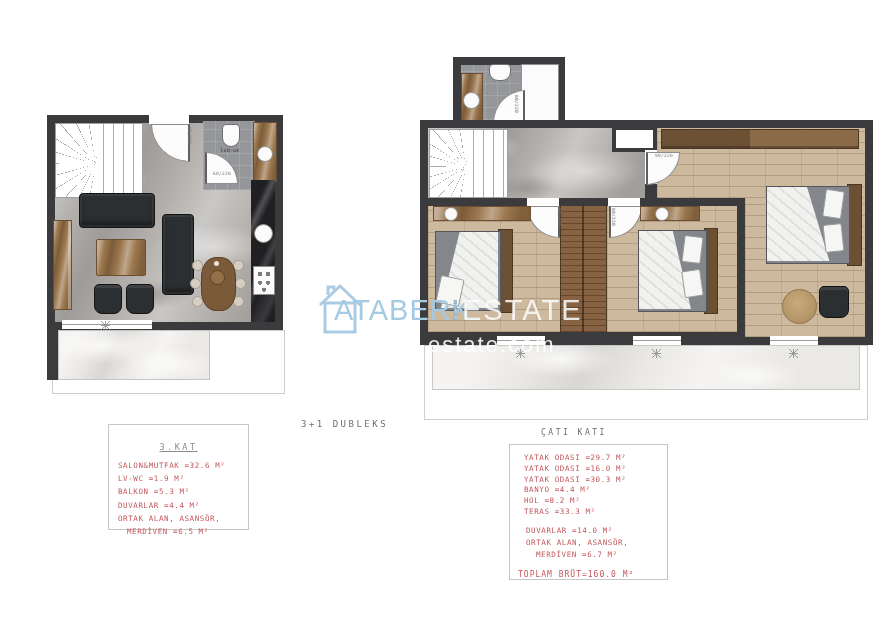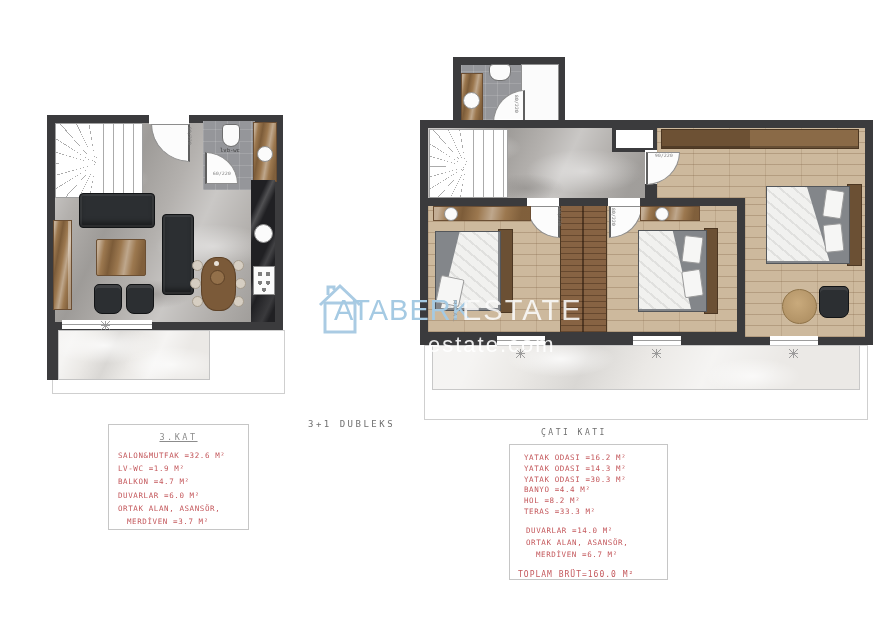--- a/index.html
+++ b/index.html
@@ -216,39 +216,39 @@
       <polyline points="4,23 24,4 44,23" fill="none" stroke="#a6c9e2" stroke-width="3"></polyline>
       <polyline points="12,13 12,5 18,5 18,8" fill="none" stroke="#a6c9e2" stroke-width="3"></polyline>
       <rect x="9" y="21" width="30" height="29" fill="none" stroke="#a6c9e2" stroke-width="3"></rect>
     </svg>
     <span class="abs" style="left:20px;top:16px;font-size:29px;color:#a5cae3;letter-spacing:1px;">ATABERK</span>
     <span class="abs" style="left:138px;top:22px;font-size:6px;color:#8f8f8f;writing-mode:vertical-rl;letter-spacing:2px;opacity:.85;">REAL</span>
     <span class="abs" style="left:148px;top:16px;font-size:29px;color:rgba(250,250,250,.88);letter-spacing:2px;">ESTATE</span>
     <span class="abs" style="left:114px;top:54px;font-size:22px;color:rgba(255,255,255,.9);letter-spacing:2px;">estate.com</span>
   </div>
 
-  <div class="abs planlabel" style="left:308px;top:419px;">3+1 DUBLEKS</div>
+  <div class="abs planlabel" style="left:301px;top:419px;">3+1 DUBLEKS</div>
   <div class="abs planlabel" style="left:541px;top:428px;font-size:8px;">ÇATI KATI</div>
 
   <div class="abs infobox" style="left:108px;top:424px;width:139px;height:104px;">
-    <div class="boxhead" style="margin-top:7px;text-decoration:underline;">3.KAT</div>
+    <div class="boxhead" style="margin-top:17px;text-decoration:underline;">3.KAT</div>
     <div style="margin-top:7px;margin-left:9px;line-height:13.2px;">
       <div class="boxline red">SALON&amp;MUTFAK =32.6 M²</div>
       <div class="boxline red">LV-WC =1.9 M²</div>
-      <div class="boxline red">BALKON =4.7 M²</div>
-      <div class="boxline red">DUVARLAR =6.0 M²</div>
+      <div class="boxline red">BALKON =5.3 M²</div>
+      <div class="boxline red">DUVARLAR =4.4 M²</div>
       <div class="boxline red">ORTAK ALAN, ASANSÖR,</div>
-      <div class="boxline red" style="margin-left:9px;">MERDİVEN =3.7 M²</div>
+      <div class="boxline red" style="margin-left:9px;">MERDİVEN =6.5 M²</div>
     </div>
   </div>
 
   <div class="abs infobox" style="left:509px;top:444px;width:157px;height:134px;">
     <div style="margin-top:8px;margin-left:14px;line-height:10.8px;">
-      <div class="boxline red">YATAK ODASI =16.2 M²</div>
-      <div class="boxline red">YATAK ODASI =14.3 M²</div>
+      <div class="boxline red">YATAK ODASI =29.7 M²</div>
+      <div class="boxline red">YATAK ODASI =16.0 M²</div>
       <div class="boxline red">YATAK ODASI =30.3 M²</div>
       <div class="boxline red">BANYO =4.4 M²</div>
       <div class="boxline red">HOL =8.2 M²</div>
       <div class="boxline red">TERAS =33.3 M²</div>
     </div>
     <div style="margin-top:7px;margin-left:16px;line-height:12px;">
       <div class="boxline red">DUVARLAR =14.0 M²</div>
       <div class="boxline red">ORTAK ALAN, ASANSÖR,</div>
       <div class="boxline red" style="margin-left:10px;">MERDİVEN =6.7 M²</div>
     </div>

